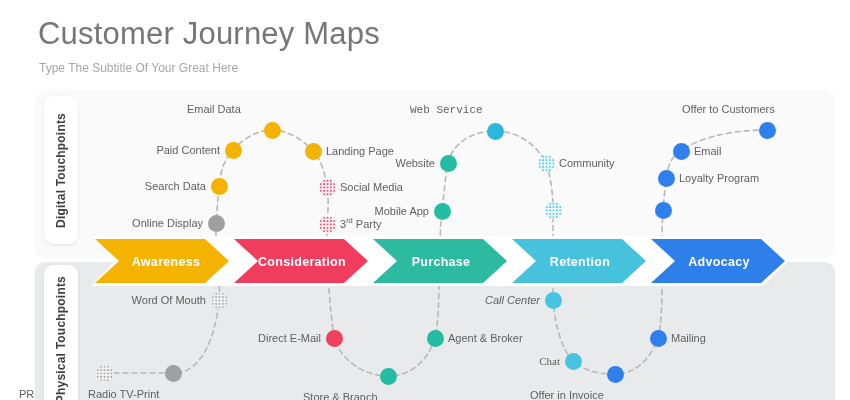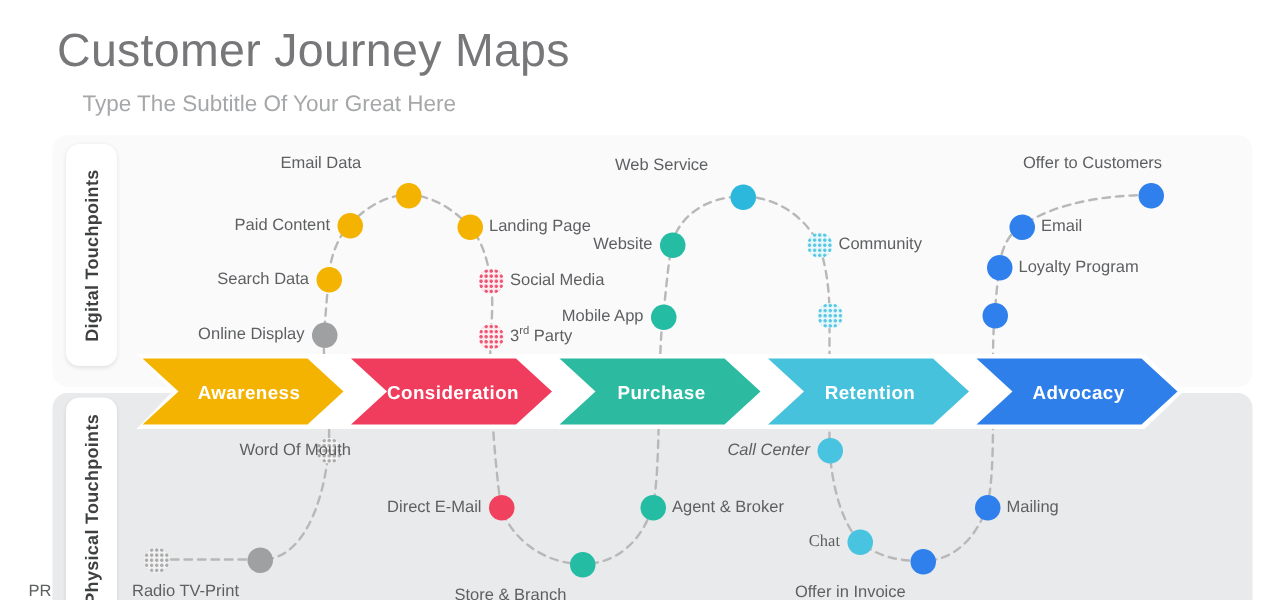--- a/index.html
+++ b/index.html
@@ -1,21 +1,21 @@
 <!DOCTYPE html>
 <html><head>
 <meta charset="utf-8">
 <style>
   * { margin:0; padding:0; box-sizing:border-box; }
   html,body { width:850px; height:400px; overflow:hidden; background:#ffffff;
               font-family:"Liberation Sans", sans-serif; position:relative; }
 
   .page-title { position:absolute; left:38px; top:16px; font-size:31px; font-weight:400;
                 color:#77777a; letter-spacing:0.2px; }
-  .page-subtitle { position:absolute; left:39px; top:61px; font-size:15px; color:#a6a7a9;margin-left:16px; }
+  .page-subtitle { position:absolute; left:39px; top:61px; font-size:12px; color:#a6a7a9; }
 
   .panel { position:absolute; left:35px; width:800px; border-radius:10px; }
   .panel.digital  { top:90px;  height:168px; background:#fafafb; }
   .panel.physical { top:262px; height:152px; background:#e9eaeb; }
 
   .side-tab { position:absolute; left:44px; width:34px; background:#ffffff; border-radius:9px;
               box-shadow:0 1px 3px rgba(0,0,0,0.10); display:flex; align-items:center; justify-content:center; }
   .side-tab.digital  { top:96px;  height:148px; }
   .side-tab.physical { top:265px; height:150px; }
   .side-tab span { writing-mode:vertical-rl; transform:rotate(180deg); font-size:12px;
@@ -124,33 +124,33 @@
     <div class="tp-label side-right" style="left: 326px; top: 143px;">Landing Page</div>
     <div class="dot dot-pink-ht" style="left: 318.5px; top: 178.5px;"></div>
     <div class="tp-label side-right" style="left: 340px; top: 179px;">Social Media</div>
     <div class="dot dot-pink-ht" style="left: 318.5px; top: 215.5px;"></div>
     <div class="tp-label side-right" style="left: 340px; top: 216px;">3<sup>rd</sup> Party</div>
     <div class="dot dot-teal" style="left: 439.5px; top: 154.5px;"></div>
     <div class="tp-label side-left" style="left: 265px; top: 155px;">Website</div>
     <div class="dot dot-teal" style="left: 433.5px; top: 202.5px;"></div>
     <div class="tp-label side-left" style="left: 259px; top: 203px;">Mobile App</div>
     <div class="dot dot-sky" style="left: 486.5px; top: 122.5px;"></div>
-    <div class="tp-label side-above" style="left: 410px; top: 102px;">Web Service</div>
+    <div class="tp-label side-above" style="left: 410px; top: 102px; font-family: Liberation Mono, monospace;">Web Service</div>
     <div class="dot dot-cyan-ht" style="left: 537.5px; top: 154.5px;"></div>
     <div class="tp-label side-right" style="left: 559px; top: 155px;">Community</div>
     <div class="dot dot-cyan-ht" style="left: 544.5px; top: 201.5px;"></div>
     <div class="dot dot-blue" style="left: 672.5px; top: 142.5px;"></div>
     <div class="tp-label side-right" style="left: 694px; top: 143px;">Email</div>
     <div class="dot dot-blue" style="left: 657.5px; top: 169.5px;"></div>
     <div class="tp-label side-right" style="left: 679px; top: 170px;">Loyalty Program</div>
     <div class="dot dot-blue" style="left: 654.5px; top: 201.5px;"></div>
     <div class="dot dot-blue" style="left: 758.5px; top: 121.5px;"></div>
     <div class="tp-label side-above" style="left: 682px; top: 101px;">Offer to Customers</div>
     <div class="dot dot-gray-ht" style="left: 210.5px; top: 291.5px;"></div>
-    <div class="tp-label side-left" style="left: 36px; top: 292px; margin-left: 28px;">Word Of Mouth</div>
+    <div class="tp-label side-left" style="left: 36px; top: 292px;">Word Of Mouth</div>
     <div class="dot dot-gray-ht" style="left: 95.5px; top: 364.5px;"></div>
     <div class="tp-label side-below" style="left: 19px; top: 386px;">PR</div>
     <div class="dot dot-gray" style="left: 164.5px; top: 364.5px;"></div>
     <div class="tp-label side-below" style="left: 88px; top: 386px;">Radio TV-Print</div>
     <div class="dot dot-pink" style="left: 325.5px; top: 329.5px;"></div>
     <div class="tp-label side-left" style="left: 151px; top: 330px;">Direct E-Mail</div>
     <div class="dot dot-teal" style="left: 379.5px; top: 367.5px;"></div>
     <div class="tp-label side-below" style="left: 303px; top: 389px;">Store &amp; Branch</div>
     <div class="dot dot-teal" style="left: 426.5px; top: 329.5px;"></div>
     <div class="tp-label side-right" style="left: 448px; top: 330px;">Agent &amp; Broker</div>

